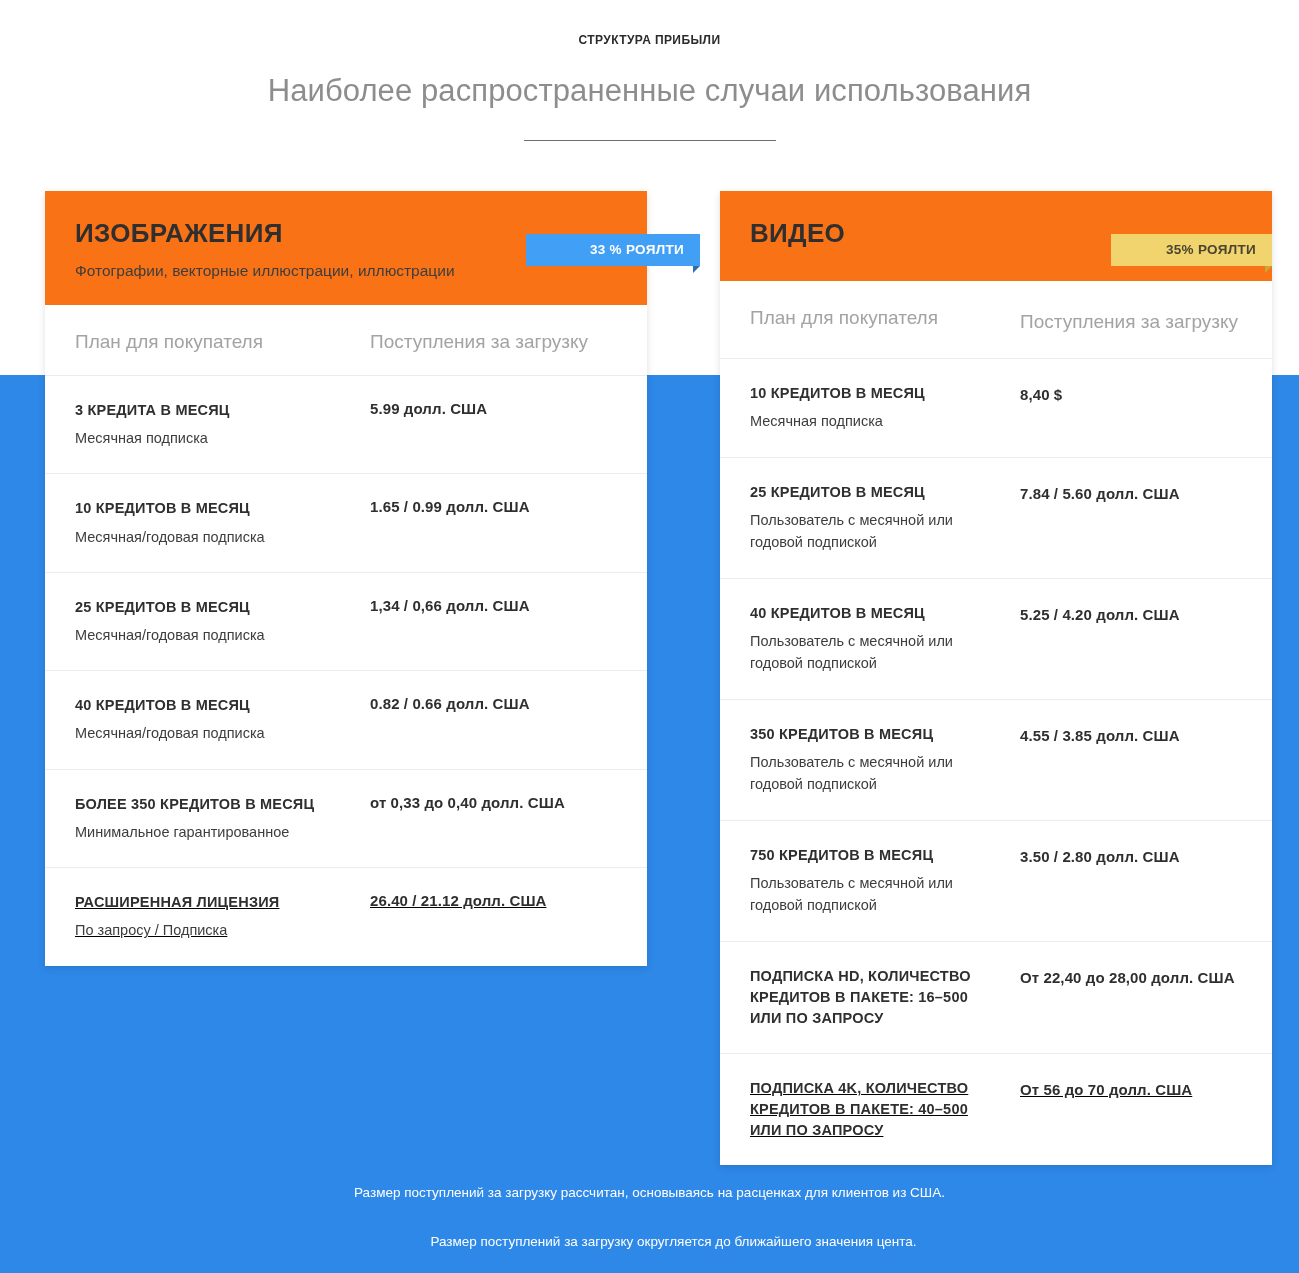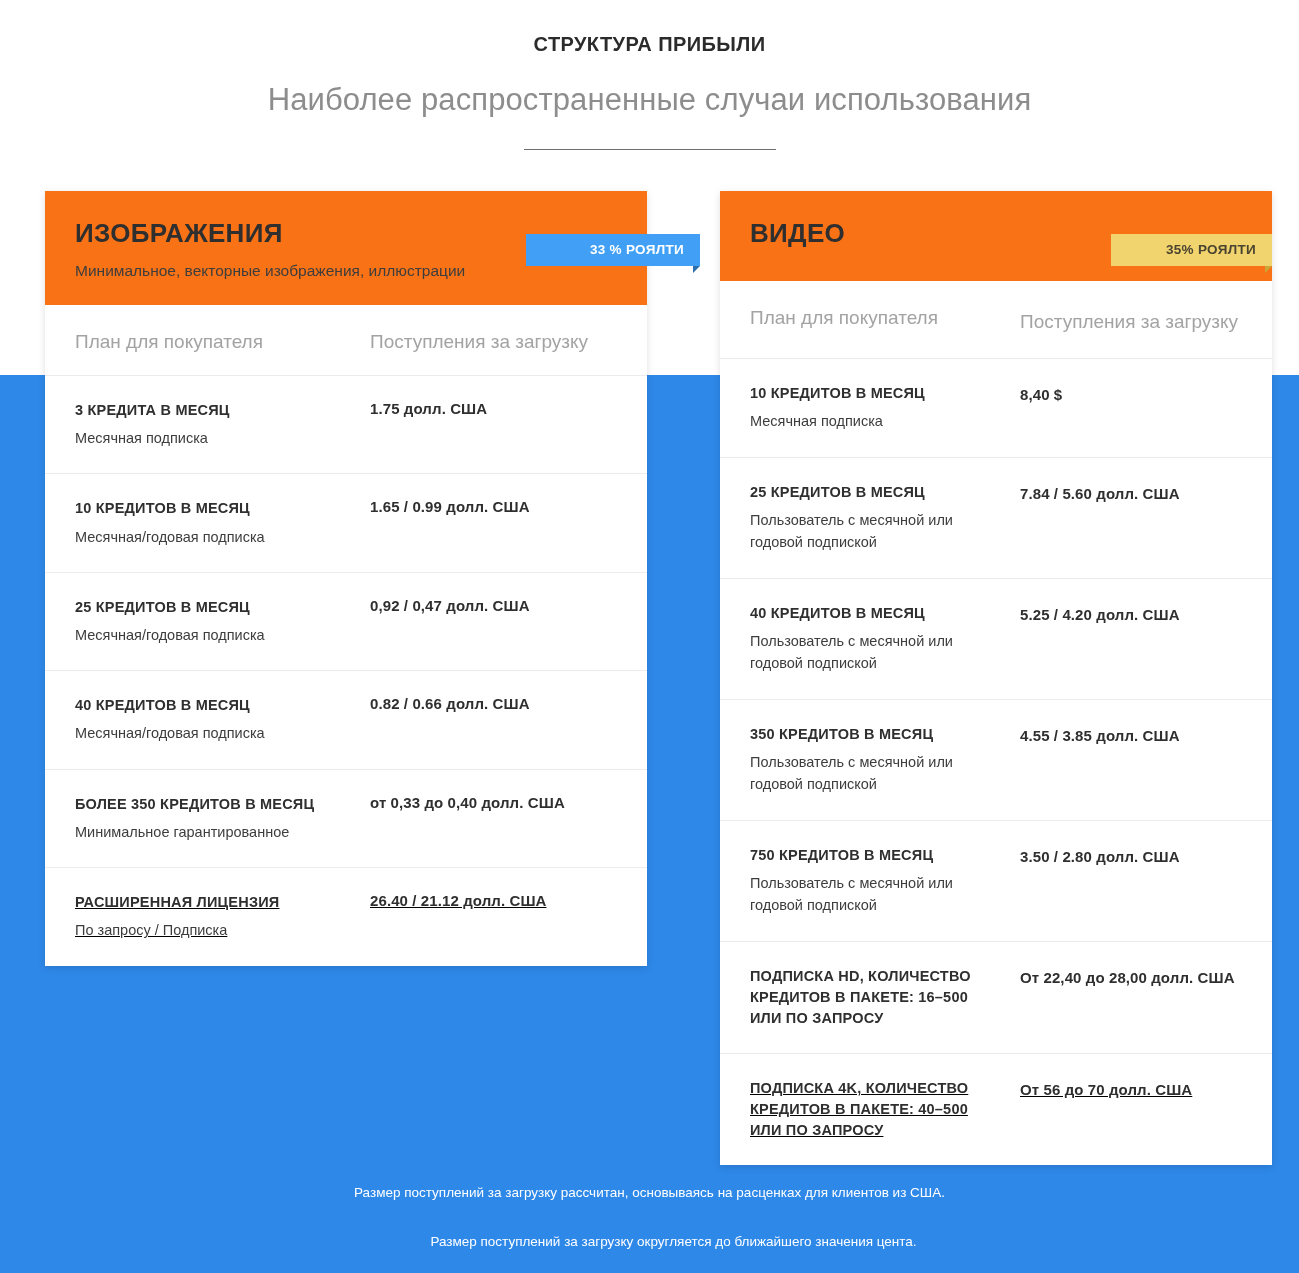--- a/index.html
+++ b/index.html
@@ -33,21 +33,21 @@
     position: absolute;
     left: 0;
     top: 0;
     width: 1299px;
     z-index: 2;
     text-align: center;
   }
   .eyebrow {
     margin: 0;
     padding-top: 33px;
-    font-size: 20px;
+    font-size: 12px;
     font-weight: bold;
     letter-spacing: 0.4px;
     color: #2b2b2b;
     text-transform: uppercase;
   }
   .headline {
     margin: 0;
     padding-top: 26px;
     font-size: 31px;
     font-weight: normal;
@@ -243,60 +243,60 @@
   <p class="eyebrow">СТРУКТУРА ПРИБЫЛИ</p>
   <h1 class="headline">Наиболее распространенные случаи использования</h1>
   <div class="divider-wrap">
     <span class="divider"></span>
   </div>
 </div>
 
 <section class="card card-left">
   <div class="card-head">
     <h2 class="card-title">ИЗОБРАЖЕНИЯ</h2>
-    <p class="card-subtitle">Минимальное, векторные изображения, иллюстрации</p>
+    <p class="card-subtitle">Фотографии, векторные иллюстрации, иллюстрации</p>
     <div class="badge badge-blue">
       <span>33 % РОЯЛТИ</span>
       <span class="badge-fold"></span>
     </div>
   </div>
 
   <table class="price-table">
     <thead>
       <tr>
         <th class="col-plan">План для покупателя</th>
         <th class="col-price">Поступления за загрузку</th>
       </tr>
     </thead>
     <tbody>
       <tr>
         <td class="col-plan">
           <div class="plan-name">3 КРЕДИТА В МЕСЯЦ</div>
           <div class="plan-note">Месячная подписка</div>
         </td>
         <td class="col-price">
-          <div class="plan-price">1.75 долл. США</div>
+          <div class="plan-price">5.99 долл. США</div>
         </td>
       </tr>
       <tr>
         <td class="col-plan">
           <div class="plan-name">10 КРЕДИТОВ В МЕСЯЦ</div>
           <div class="plan-note">Месячная/годовая подписка</div>
         </td>
         <td class="col-price">
           <div class="plan-price">1.65 / 0.99 долл. США</div>
         </td>
       </tr>
       <tr>
         <td class="col-plan">
           <div class="plan-name">25 КРЕДИТОВ В МЕСЯЦ</div>
           <div class="plan-note">Месячная/годовая подписка</div>
         </td>
         <td class="col-price">
-          <div class="plan-price">0,92 / 0,47 долл. США</div>
+          <div class="plan-price">1,34 / 0,66 долл. США</div>
         </td>
       </tr>
       <tr>
         <td class="col-plan">
           <div class="plan-name">40 КРЕДИТОВ В МЕСЯЦ</div>
           <div class="plan-note">Месячная/годовая подписка</div>
         </td>
         <td class="col-price">
           <div class="plan-price">0.82 / 0.66 долл. США</div>
         </td>

